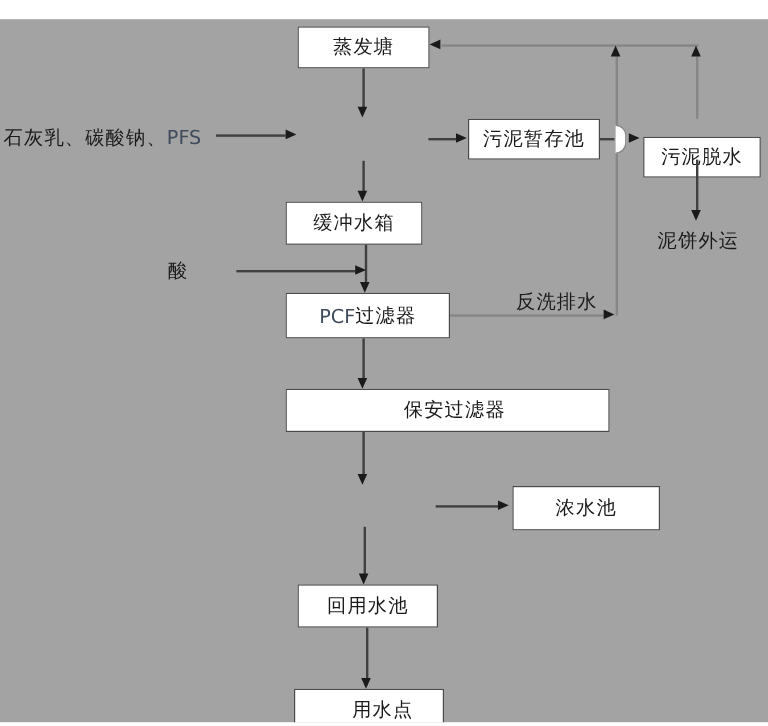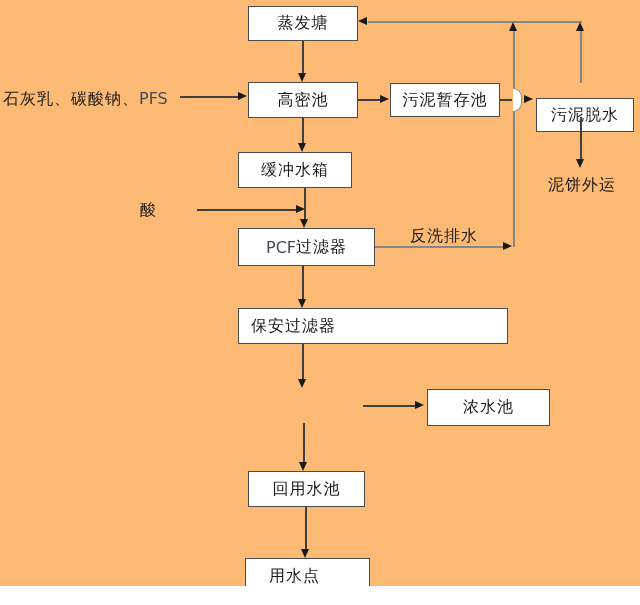--- a/index.html
+++ b/index.html
@@ -1,26 +1,26 @@
 <!DOCTYPE html>
 <html><head>
 <meta charset="utf-8">
 <style>
   html,body{margin:0;padding:0;background:#ffffff;}
   #canvas{
-    position:relative;width:640px;height:586px;background:#fdba74;
+    position:relative;width:640px;height:586px;background:#a3a3a3;
     font-family:"DejaVu Sans","Liberation Sans",sans-serif;
-    color:#1a1a1a;overflow:hidden;
+    color:#1a1a1a;overflow:hidden;margin-top:16px;
   }
   .node{
     position:absolute;border:1.5px solid #4a4a4a;background:#ffffff;
     display:flex;align-items:center;justify-content:center;
     font-size:16px;letter-spacing:1px;box-sizing:border-box;white-space:nowrap;
   }
-  .node.left{justify-content:flex-start;padding-left:12px;}
+  .node.left{justify-content:center;padding-left:12px;}
   .latin{color:#3f4a5a;letter-spacing:0;}
   .ln{position:absolute;background:#404040;}
   .ln.h{height:1.5px;}
   .ln.v{width:1.5px;}
   .ln.gray{background:#868686;}
   .ar{position:absolute;width:0;height:0;}
   .ar.r{border-top:4.5px solid transparent;border-bottom:4.5px solid transparent;border-left:9px solid #1a1a1a;}
   .ar.l{border-top:4.5px solid transparent;border-bottom:4.5px solid transparent;border-right:9px solid #1a1a1a;}
   .ar.d{border-left:4.5px solid transparent;border-right:4.5px solid transparent;border-top:9px solid #1a1a1a;}
   .ar.u{border-left:4.5px solid transparent;border-right:4.5px solid transparent;border-bottom:9px solid #1a1a1a;}
@@ -34,23 +34,20 @@
 </style>
 </head>
 <body>
 
 <div id="canvas">
 
   <div class="node" style="left:248px;top:6px;width:110px;height:35px;">
     <span>蒸发塘</span>
   </div>
 
-  <div class="node" style="left:248px;top:82px;width:110px;height:36px;">
-    <span>高密池</span>
-  </div>
 
   <div class="node" style="left:390px;top:83px;width:110px;height:34px;">
     <span>污泥暂存池</span>
   </div>
 
   <div class="node" style="left:536px;top:98px;width:98px;height:34px;">
     <span>污泥脱水</span>
   </div>
 
   <div class="node" style="left:238px;top:152px;width:114px;height:36px;">
@@ -78,21 +75,21 @@
   <div class="node left" style="left:245px;top:558px;width:125px;height:37px;padding-left:23px;">
     <span>用水点</span>
   </div>
 
   <div class="lbl" style="left:3px;top:89px;">
     <span>石灰乳、碳酸钠、</span><span class="latin">PFS</span>
   </div>
 
   <div class="lbl" style="left:140px;top:200px;">酸</div>
 
-  <div class="lbl" style="left:410px;top:226px;">反洗排水</div>
+  <div class="lbl" style="left:430px;top:226px;">反洗排水</div>
 
   <div class="lbl" style="left:548px;top:175px;text-align:right;">泥饼外运</div>
 
   <div class="ln h gray" style="left:368px;top:21px;width:214px;"></div>
   <div class="ar l" style="left:358px;top:17px;"></div>
 
   <div class="ln v gray" style="left:513px;top:31px;height:57px;"></div>
   <div class="jump"></div>
   <div class="ln v gray" style="left:513px;top:112px;height:135px;"></div>
   <div class="ar u" style="left:509px;top:22px;"></div>

